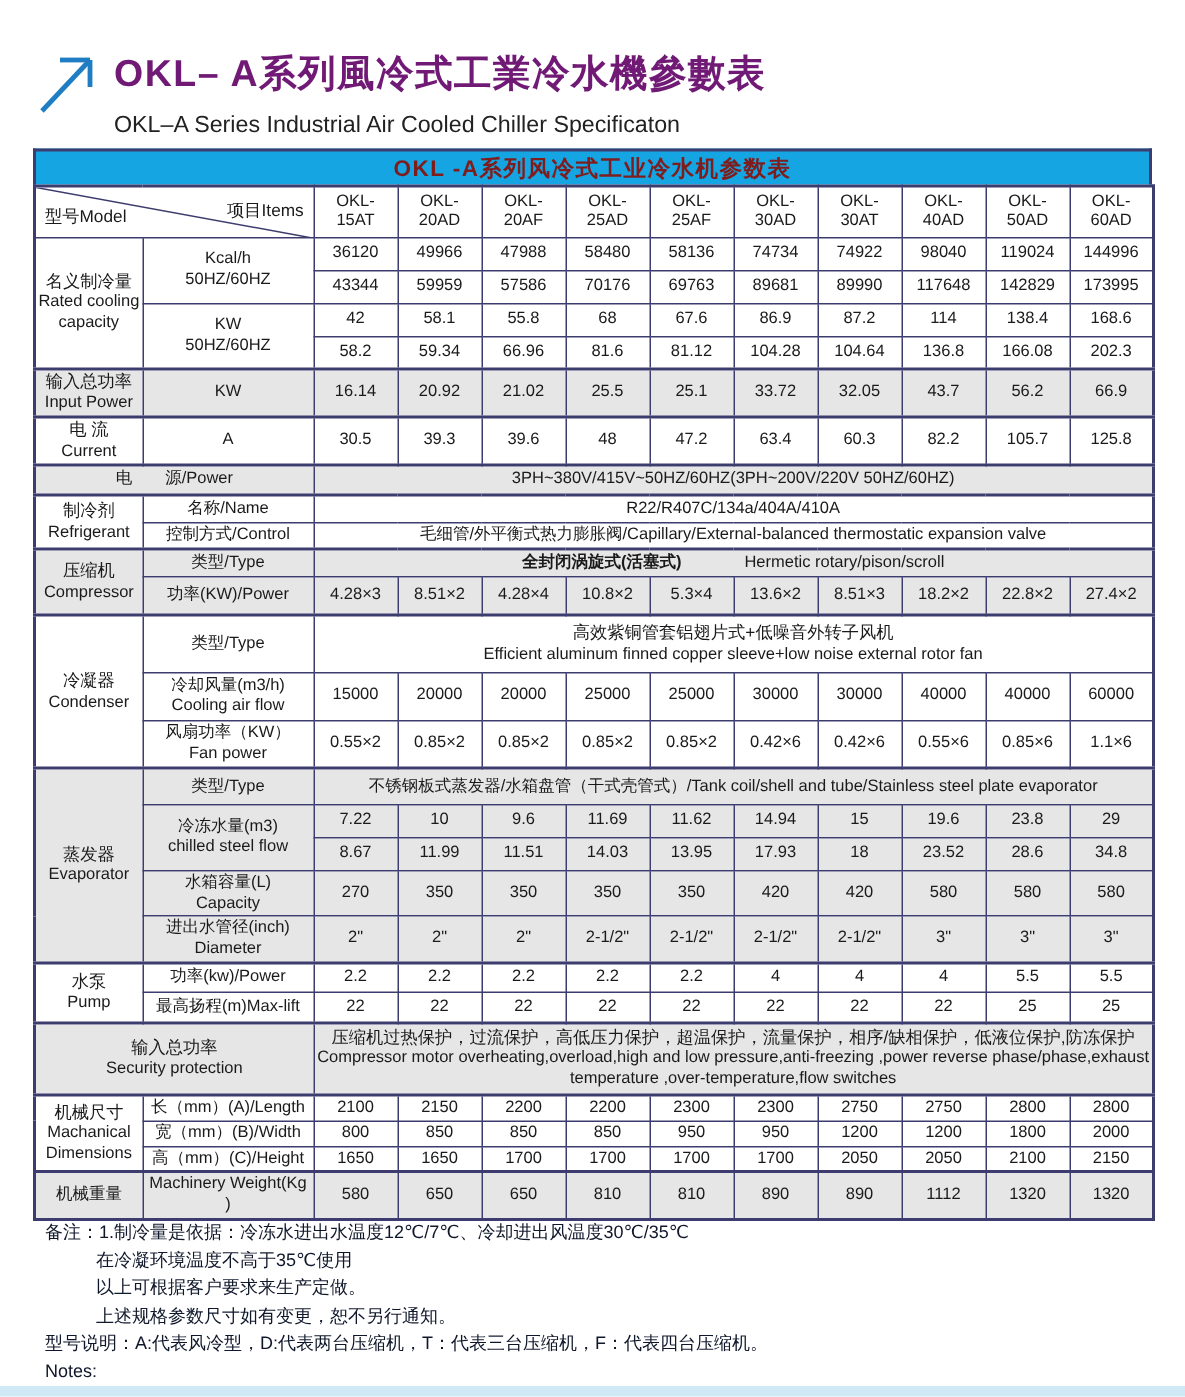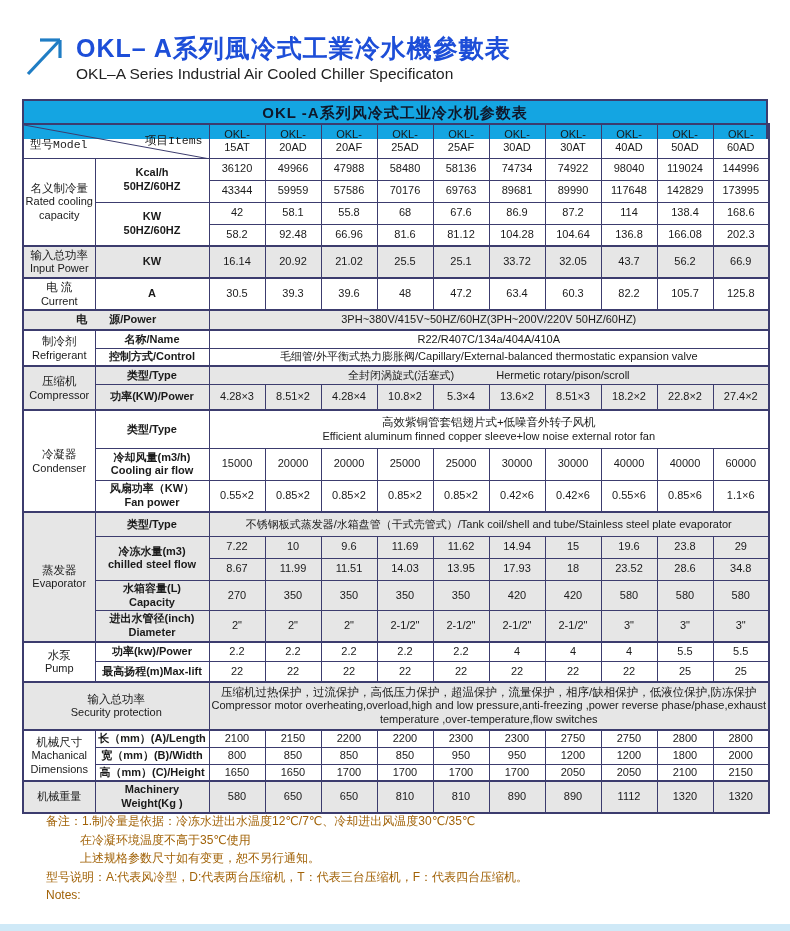--- a/index.html
+++ b/index.html
@@ -12,61 +12,61 @@
   *{box-sizing:border-box;margin:0;padding:0;}
   body{
     width:790px;height:931px;position:relative;overflow:hidden;
     background:#ffffff;color:var(--ink);
     font-family:"Liberation Sans","DejaVu Sans",sans-serif;
   }
   .hdr{position:absolute;left:22px;top:30px;width:746px;}
   .hdr-row{display:flex;align-items:flex-start;}
   .arrow{width:46px;height:48px;margin-right:8px;flex:none;}
   .titles{padding-top:2px;}
-  .t-zh{font-size:25px;font-weight:bold;letter-spacing:1px;color:#1d4ed8;}
-  .t-en{font-size:15.5px;color:#222;margin-top:0;}
+  .t-zh{font-size:25px;font-weight:bold;letter-spacing:1px;color:#701a75;}
+  .t-en{font-size:15.5px;color:#222;margin-top:10px;}
   .caption{
-    position:absolute;left:22px;top:99px;width:746px;height:40px;
-    background:var(--blue);color:#0f172a;font-size:15px;font-weight:bold;
+    position:absolute;left:22px;top:99px;width:746px;height:24px;
+    background:var(--blue);color:#7f1d1d;font-size:15px;font-weight:bold;
     text-align:center;line-height:24px;letter-spacing:1px;
     border:2px solid var(--bd);border-bottom:none;
   }
   table.spec{
     position:absolute;left:22px;top:123px;width:746px;
     border-collapse:collapse;table-layout:fixed;
     border:2px solid var(--bd);
   }
   table.spec td{
     border:1px solid var(--bd);
     text-align:center;vertical-align:middle;
     font-size:11px;line-height:1.25;color:var(--ink);
     padding:1px 1px;overflow:hidden;
   }
   tr.tt td{border-top-width:2px;}
   tr.grey td{background:var(--grey);}
   .blk{display:block;}
   .zh{font-size:11.5px;}
   td.grp{font-size:11px;padding:0 2px;}
-  td.lbl{font-size:10.5px;padding:0 1px;font-weight:bold;}
+  td.lbl{font-size:10.5px;padding:0 1px;}
   td.val{font-size:11px;}
   td.span-val{font-size:11px;}
   
   tr.h34{height:34px;} tr.h22{height:22px;} tr.h32{height:32px;}
   tr.h20{height:20px;} tr.h18{height:18px;} tr.h26{height:26px;}
   tr.h38{height:38px;} tr.h24{height:24px;} tr.h30{height:30px;}
   tr.h48{height:48px;} tr.h17{height:17px;} tr.h33{height:17px;}
   
-  td.corner{position:relative;padding:0;font-family:Liberation Mono, monospace;}
+  td.corner{position:relative;padding:0;}
   td.corner svg{position:absolute;left:0;top:0;}
   td.corner svg line{stroke:var(--bd);stroke-width:1;}
   .c-model{position:absolute;left:6px;top:13px;font-size:11.5px;}
   .c-items{position:absolute;right:6px;top:9px;font-size:11.5px;}
-  .gap-r{margin-right:42px;}
+  .gap-r{margin-right:42px;font-weight:bold;}
   .notes{position:absolute;left:30px;top:812px;width:730px;list-style:none;}
-  .notes li{font-size:12px;line-height:18.5px;color:#a16207;margin-left:16px;}
+  .notes li{font-size:12px;line-height:18.5px;color:#0f172a;}
   .notes li.i1{padding-left:22px;}
   .notes li.i2{padding-left:34px;}
   .strip{position:absolute;left:0;bottom:0;width:790px;height:7px;background:var(--strip);}
 </style>
 </head>
 <body>
 
 <div class="hdr">
   <div class="hdr-row">
     <svg class="arrow" viewBox="0 0 46 48">
@@ -165,21 +165,21 @@
         <td class="val">68</td>
         <td class="val">67.6</td>
         <td class="val">86.9</td>
         <td class="val">87.2</td>
         <td class="val">114</td>
         <td class="val">138.4</td>
         <td class="val">168.6</td>
   </tr>
   <tr class="h22">
     <td class="val">58.2</td>
-        <td class="val">92.48</td>
+        <td class="val">59.34</td>
         <td class="val">66.96</td>
         <td class="val">81.6</td>
         <td class="val">81.12</td>
         <td class="val">104.28</td>
         <td class="val">104.64</td>
         <td class="val">136.8</td>
         <td class="val">166.08</td>
         <td class="val">202.3</td>
   </tr>
 
@@ -472,18 +472,19 @@
         <td class="val">1320</td>
         <td class="val">1320</td>
   </tr>
 
   </tbody>
 </table>
 
 <ul class="notes">
   <li>备注：1.制冷量是依据：冷冻水进出水温度12℃/7℃、冷却进出风温度30℃/35℃</li>
   <li class="i2">在冷凝环境温度不高于35℃使用</li>
+  <li class="i2">以上可根据客户要求来生产定做。</li>
   <li class="i2">上述规格参数尺寸如有变更，恕不另行通知。</li>
   <li>型号说明：A:代表风冷型，D:代表两台压缩机，T：代表三台压缩机，F：代表四台压缩机。</li>
   <li>Notes:</li>
 </ul>
 
 <div class="strip"></div>
 
 </body></html>

